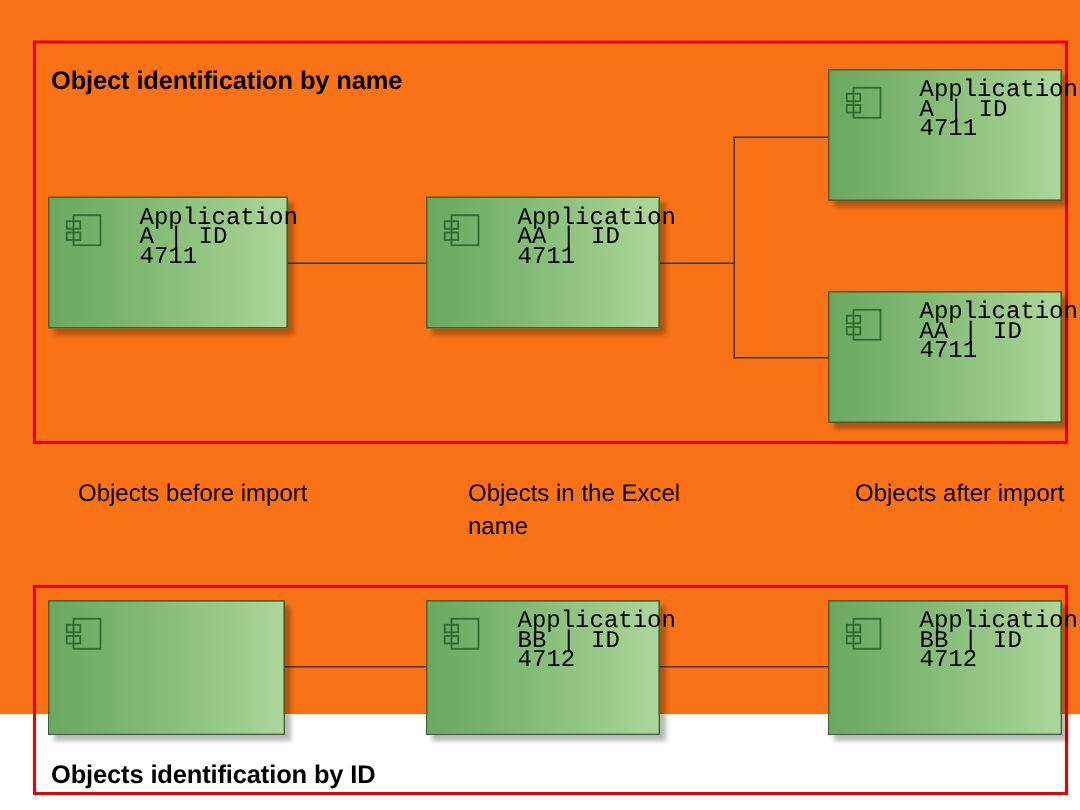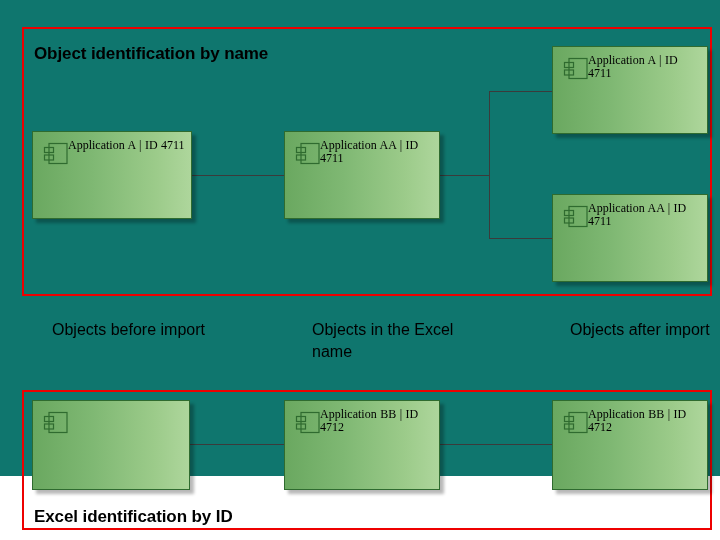--- a/index.html
+++ b/index.html
@@ -12,21 +12,21 @@
     width: 720px;
     height: 540px;
     font-family: "Liberation Sans", sans-serif;
     overflow: hidden;
   }
 
   #canvas {
     position: relative;
     width: 720px;
     height: 476px;
-    background: #0f766e;
+    background: #f97316;
   }
 
   
   .section-frame {
     position: absolute;
     border: 2px solid #ee0000;
     background: transparent;
     box-sizing: border-box;
   }
   #frame-top {
@@ -70,25 +70,25 @@
   }
   .component .comp-icon {
     position: absolute;
     left: 10px;
     top: 9px;
     width: 26px;
     height: 26px;
   }
   .component .comp-label {
     position: absolute;
-    left: 35px;
+    left: 60px;
     top: 7px;
     right: 5px;
-    font-family: Liberation Serif, serif;
-    font-size: 12px;
+    font-family: Liberation Mono, monospace;
+    font-size: 16px;
     line-height: 13px;
     color: #000000;
     word-spacing: 0.5px;
   }
 
   
   .conn-h {
     position: absolute;
     height: 0;
     border-top: 1.5px solid #3b3b3b;
@@ -176,21 +176,21 @@
   </div>
 
   <div class="column-caption" id="caption-before">Objects before import</div>
 
   <div class="column-caption" id="caption-excel">Objects in the Excel name</div>
 
   <div class="column-caption" id="caption-after">Objects after import</div>
 
   <div class="section-frame" id="frame-bottom"></div>
 
-  <div class="section-title" id="title-bottom">Excel identification by ID</div>
+  <div class="section-title" id="title-bottom">Objects identification by ID</div>
 
   <div class="conn-h" style="left:190px; top:444px; width:94px;"></div>
 
   <div class="conn-h" style="left:440px; top:444px; width:112px;"></div>
 
   <div class="component" style="left:32px; top:400px; width:158px; height:90px;">
     <span class="comp-icon">
       <svg width="26" height="26" viewBox="0 0 26 26" xmlns="http://www.w3.org/2000/svg">
         <rect x="6" y="2.5" width="18" height="20" fill="none" stroke="#2f6b2f" stroke-width="1.2"></rect>
         <rect x="1.5" y="6.5" width="9" height="5" fill="none" stroke="#2f6b2f" stroke-width="1.2"></rect>

